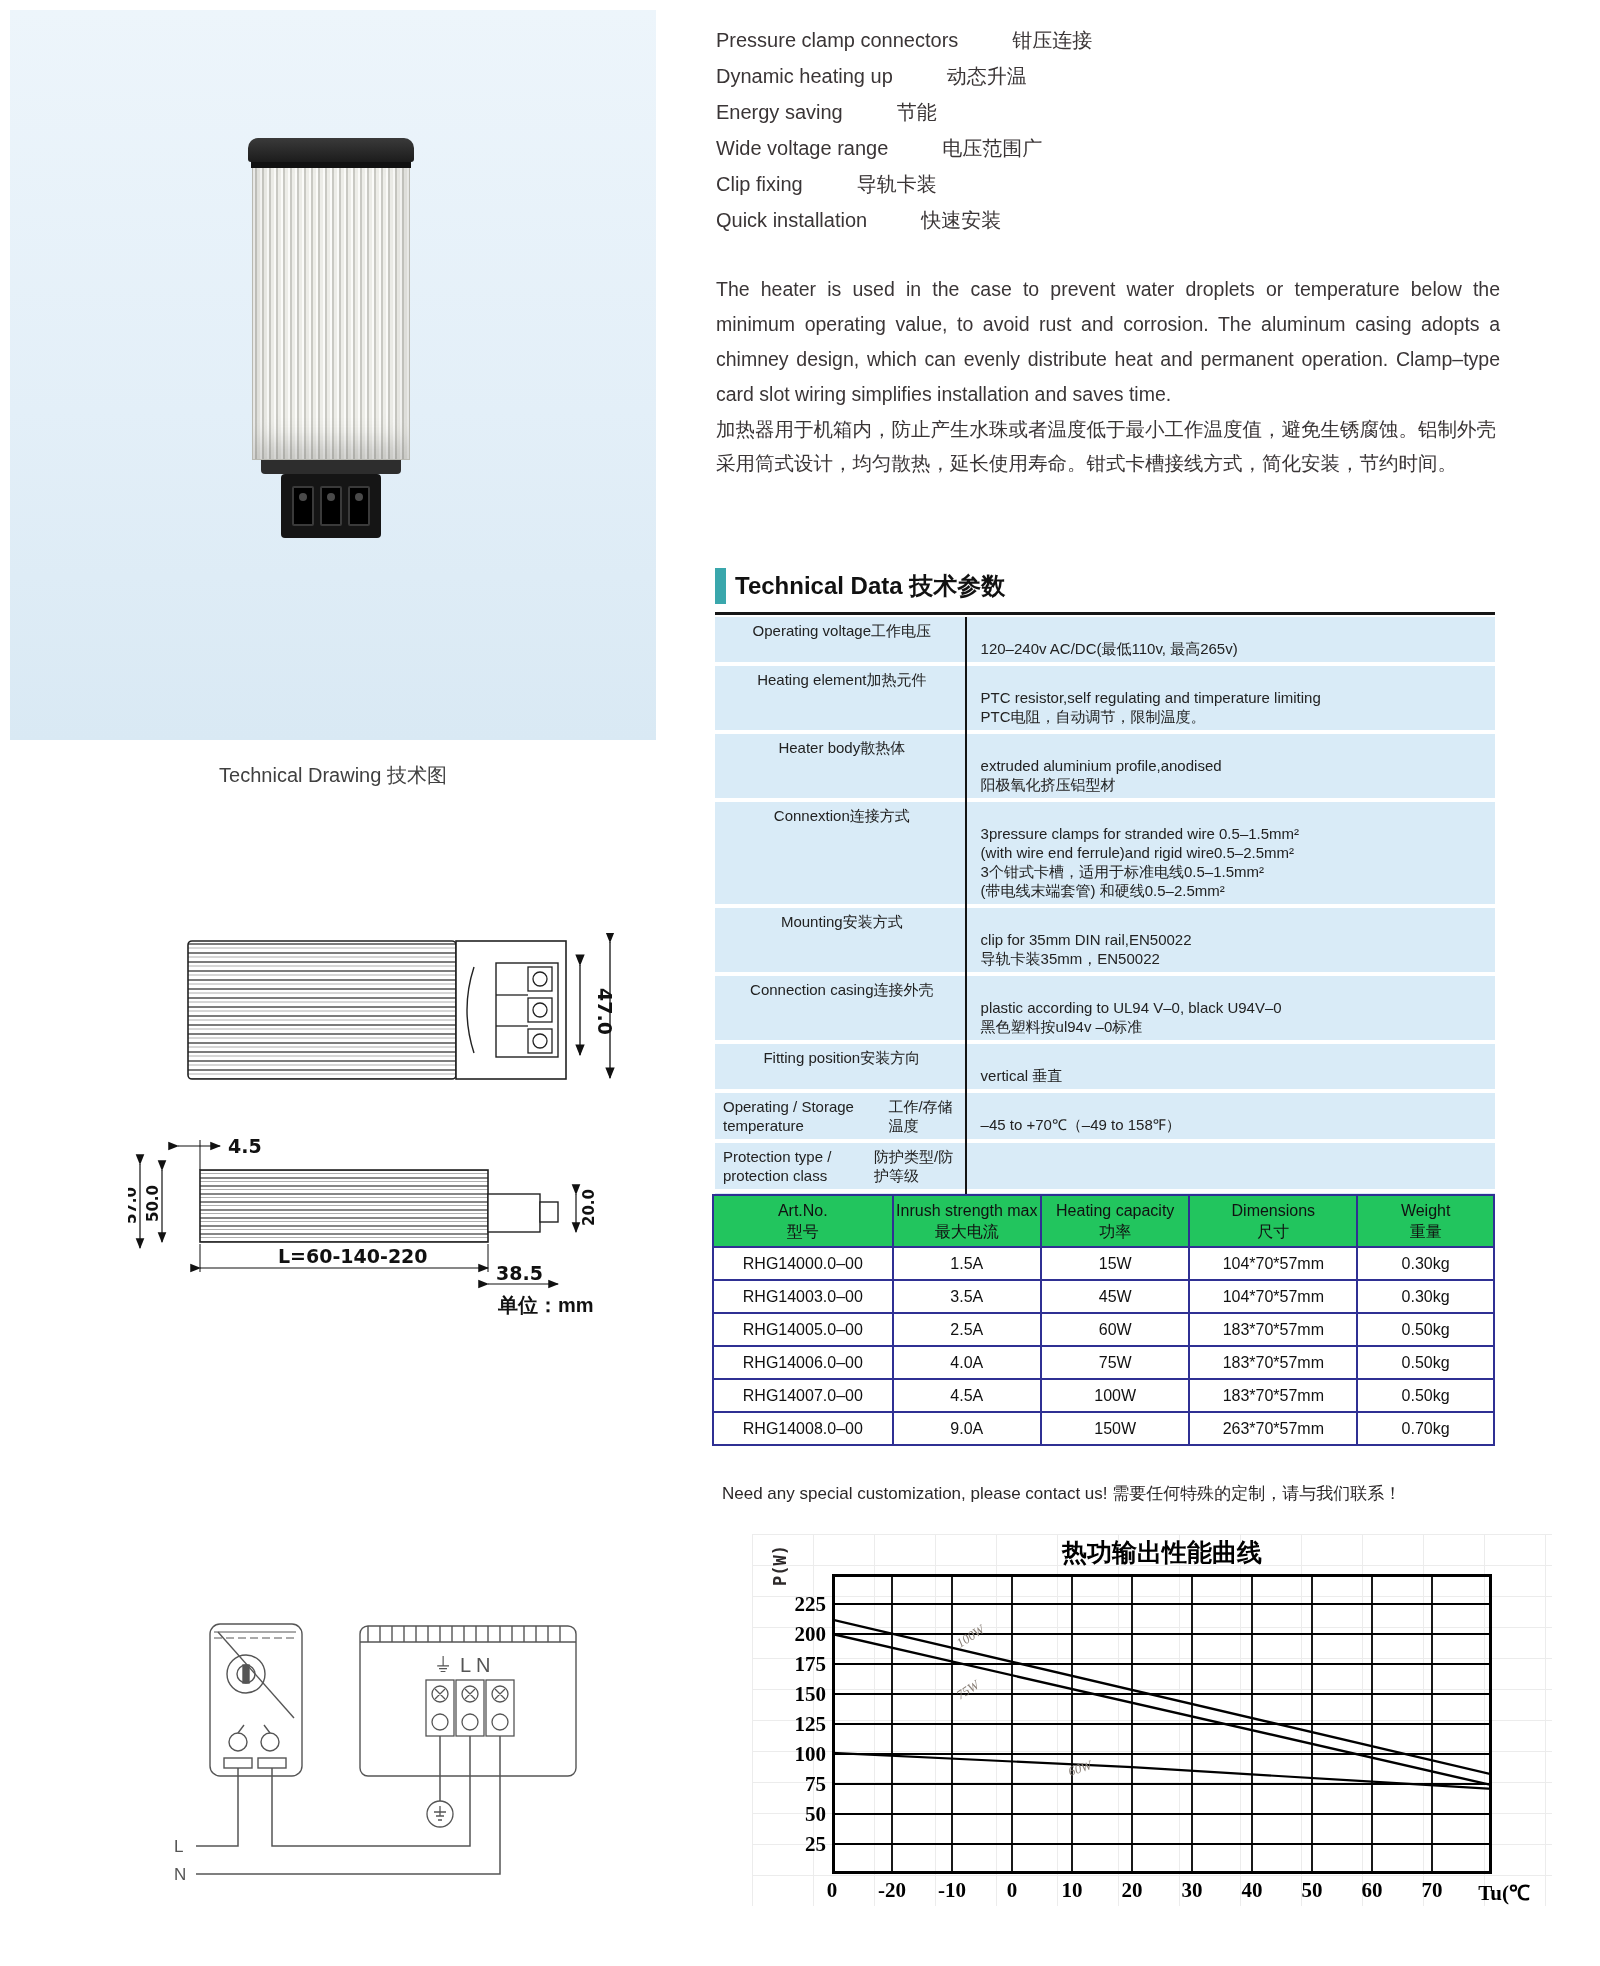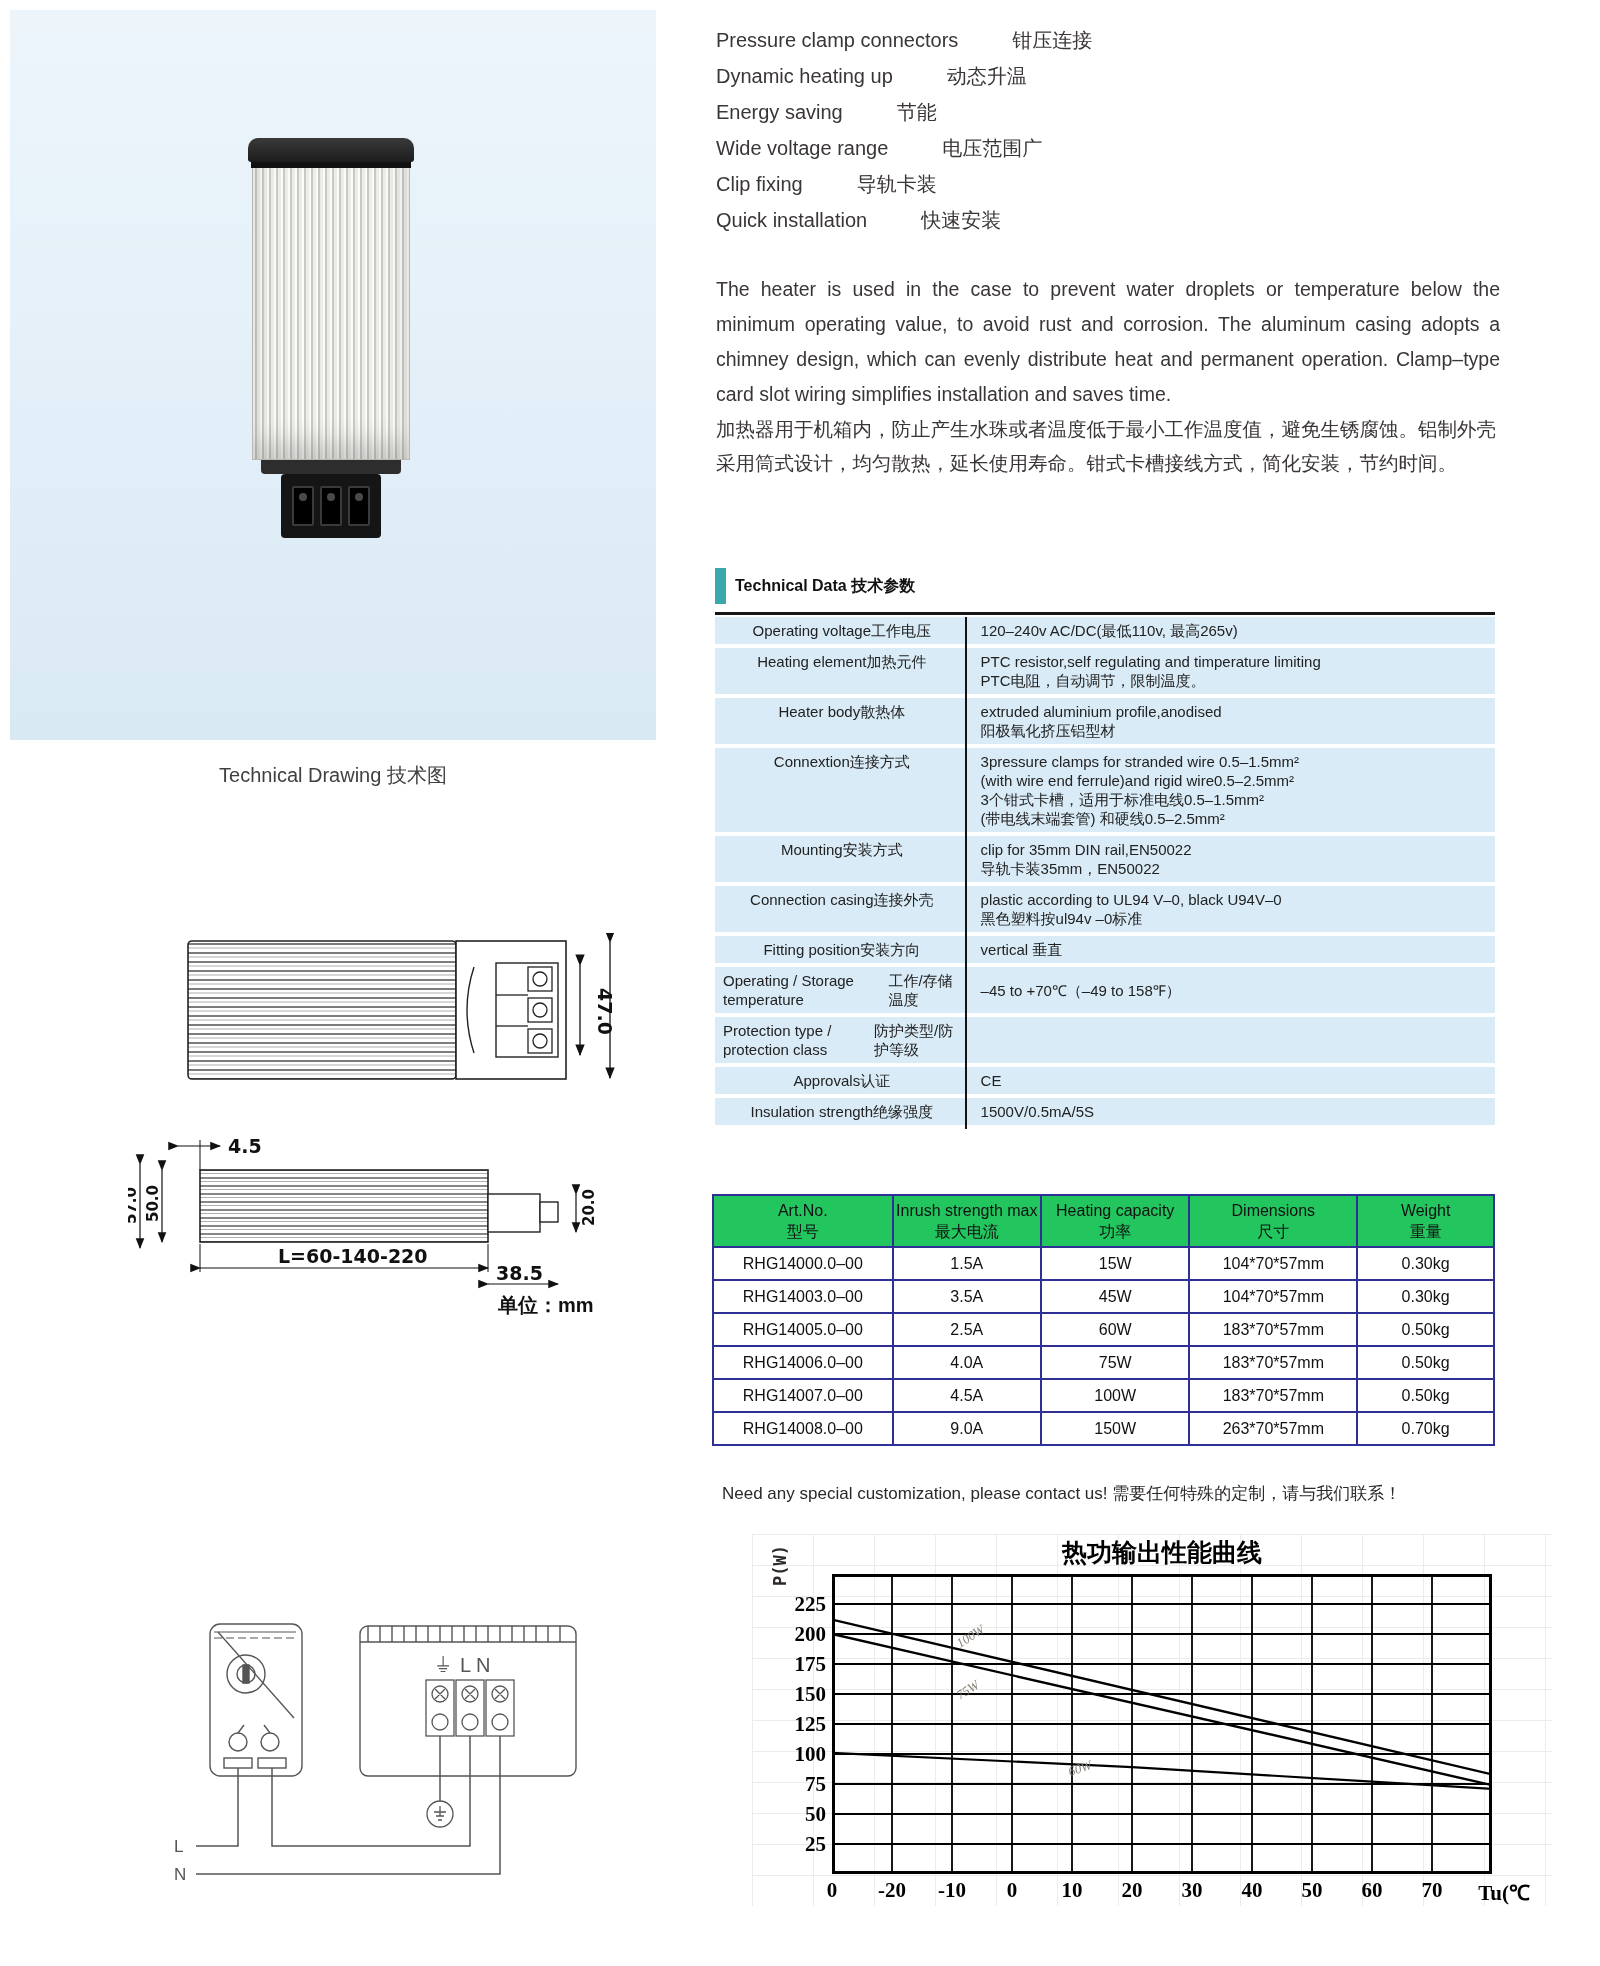--- a/index.html
+++ b/index.html
@@ -39,28 +39,28 @@
   #description .en { text-align:justify; line-height:35px; }
   #description .zh { line-height:34px; }
 
   
   #tech-header {
     position:absolute; left:715px; top:568px; width:780px;
     display:flex; align-items:center; gap:9px;
     border-bottom:3px solid #161616; padding-bottom:8px;
   }
   .teal-bar { width:11px; height:36px; background:#3aa7ac; }
-  #tech-header .t { font-size:16px; font-weight:bold; color:#111; }
+  #tech-header .t { font-size:24px; font-weight:bold; color:#111; }
 
   
   #tech-table { position:absolute; left:715px; top:617px; width:780px; }
   #tech-table .vline { position:absolute; left:32%; top:0; bottom:0; width:2px; background:#141414; }
   .trow { display:flex; background:#d9ebf7; margin-bottom:4px; }
   .trow .lbl { width:32%; padding:4px 4px 4px 8px; display:flex; flex-direction:row; justify-content:center; }
-  .trow .val { width:68%; padding:4px 6px 4px 16px; display:flex; flex-direction:column; justify-content:center; }
+  .trow .val { width:68%; padding:22px 6px 4px 16px; display:flex; flex-direction:column; justify-content:flex-start; }
   .trow div p { font-size:15px; line-height:19px; color:#222; }
 
   
   #product-table { position:absolute; left:712px; top:1194px; width:783px; border-collapse:collapse; }
   #product-table th, #product-table td {
     border:2px solid #2f3093; text-align:center; font-weight:normal; color:#111;
   }
   #product-table th { background:#22c55e; font-size:16px; line-height:21px; height:52px; }
   #product-table td { background:#fff; font-size:16px; height:33px; }
   col.c0{width:23%} col.c1{width:19%} col.c2{width:19%} col.c3{width:21.5%} col.c4{width:17.5%}

